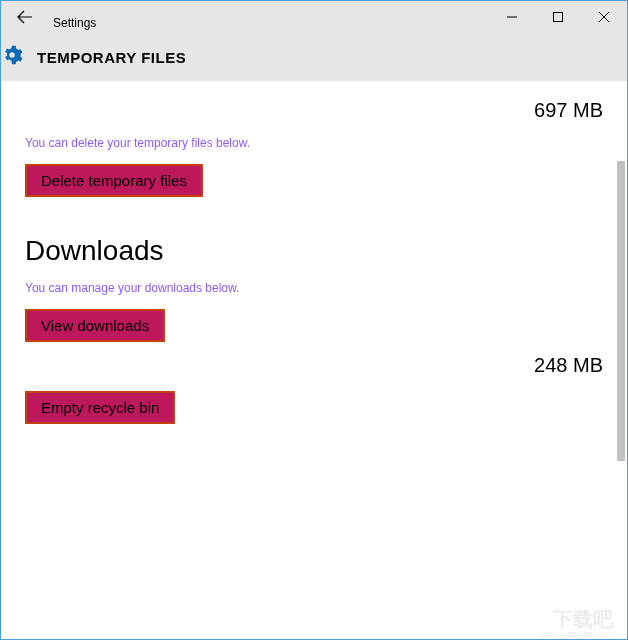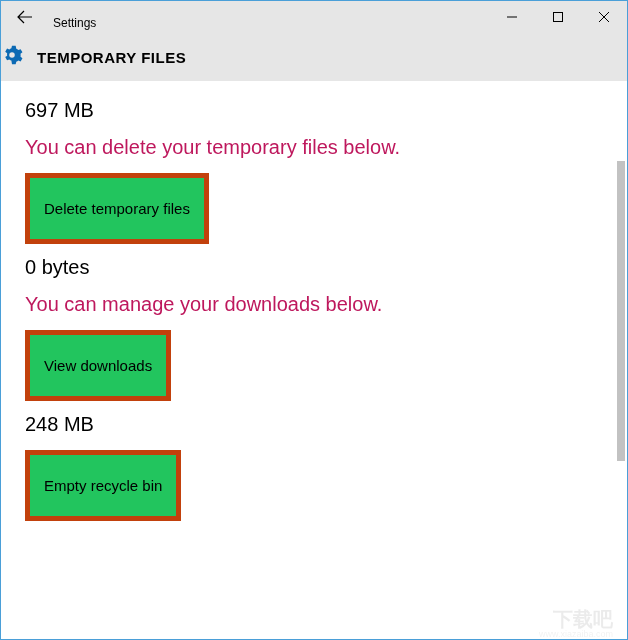--- a/index.html
+++ b/index.html
@@ -66,32 +66,33 @@
       padding: 6px 24px 20px 24px;
       height: calc(640px - 80px);
       overflow-y: auto;
       position: relative;
     }
     .size-value {
       font-size: 20px;
       font-weight: 400;
       margin-top: 12px;
       color: #000;
+      text-align: right;
     }
     .description {
-      font-size: 20px;
+      font-size: 12px;
       margin-top: 14px;
-      color: #be185d;
+      color: #8b5cf6;
     }
     .action-btn {
       display: inline-block;
       margin-top: 14px;
-      padding: 22px 14px;
-      background: #22c55e;
-      border: 5px solid #c2410c;
+      padding: 6px 14px;
+      background: #be185d;
+      border: 2px solid #c2410c;
       font-size: 15px;
       font-family: inherit;
       cursor: pointer;
       color: #000;
     }
     .section-heading {
       font-size: 28px;
       font-weight: 300;
       margin-top: 38px;
       color: #000;
@@ -160,21 +161,21 @@
   </span>
   <div class="header-title">TEMPORARY FILES</div>
 </div>
 
 <div class="content">
 
   <div class="size-value">697 MB</div>
   <div class="description">You can delete your temporary files below.</div>
   <button class="action-btn">Delete temporary files</button>
 
-  <div class="size-value">0 bytes</div>
+  <div class="section-heading">Downloads</div>
   <div class="description">You can manage your downloads below.</div>
   <button class="action-btn">View downloads</button>
 
   <div class="size-value">248 MB</div>
   <button class="action-btn">Empty recycle bin</button>
 
 </div>
 
 <div class="scrollbar-thumb"></div>
 

